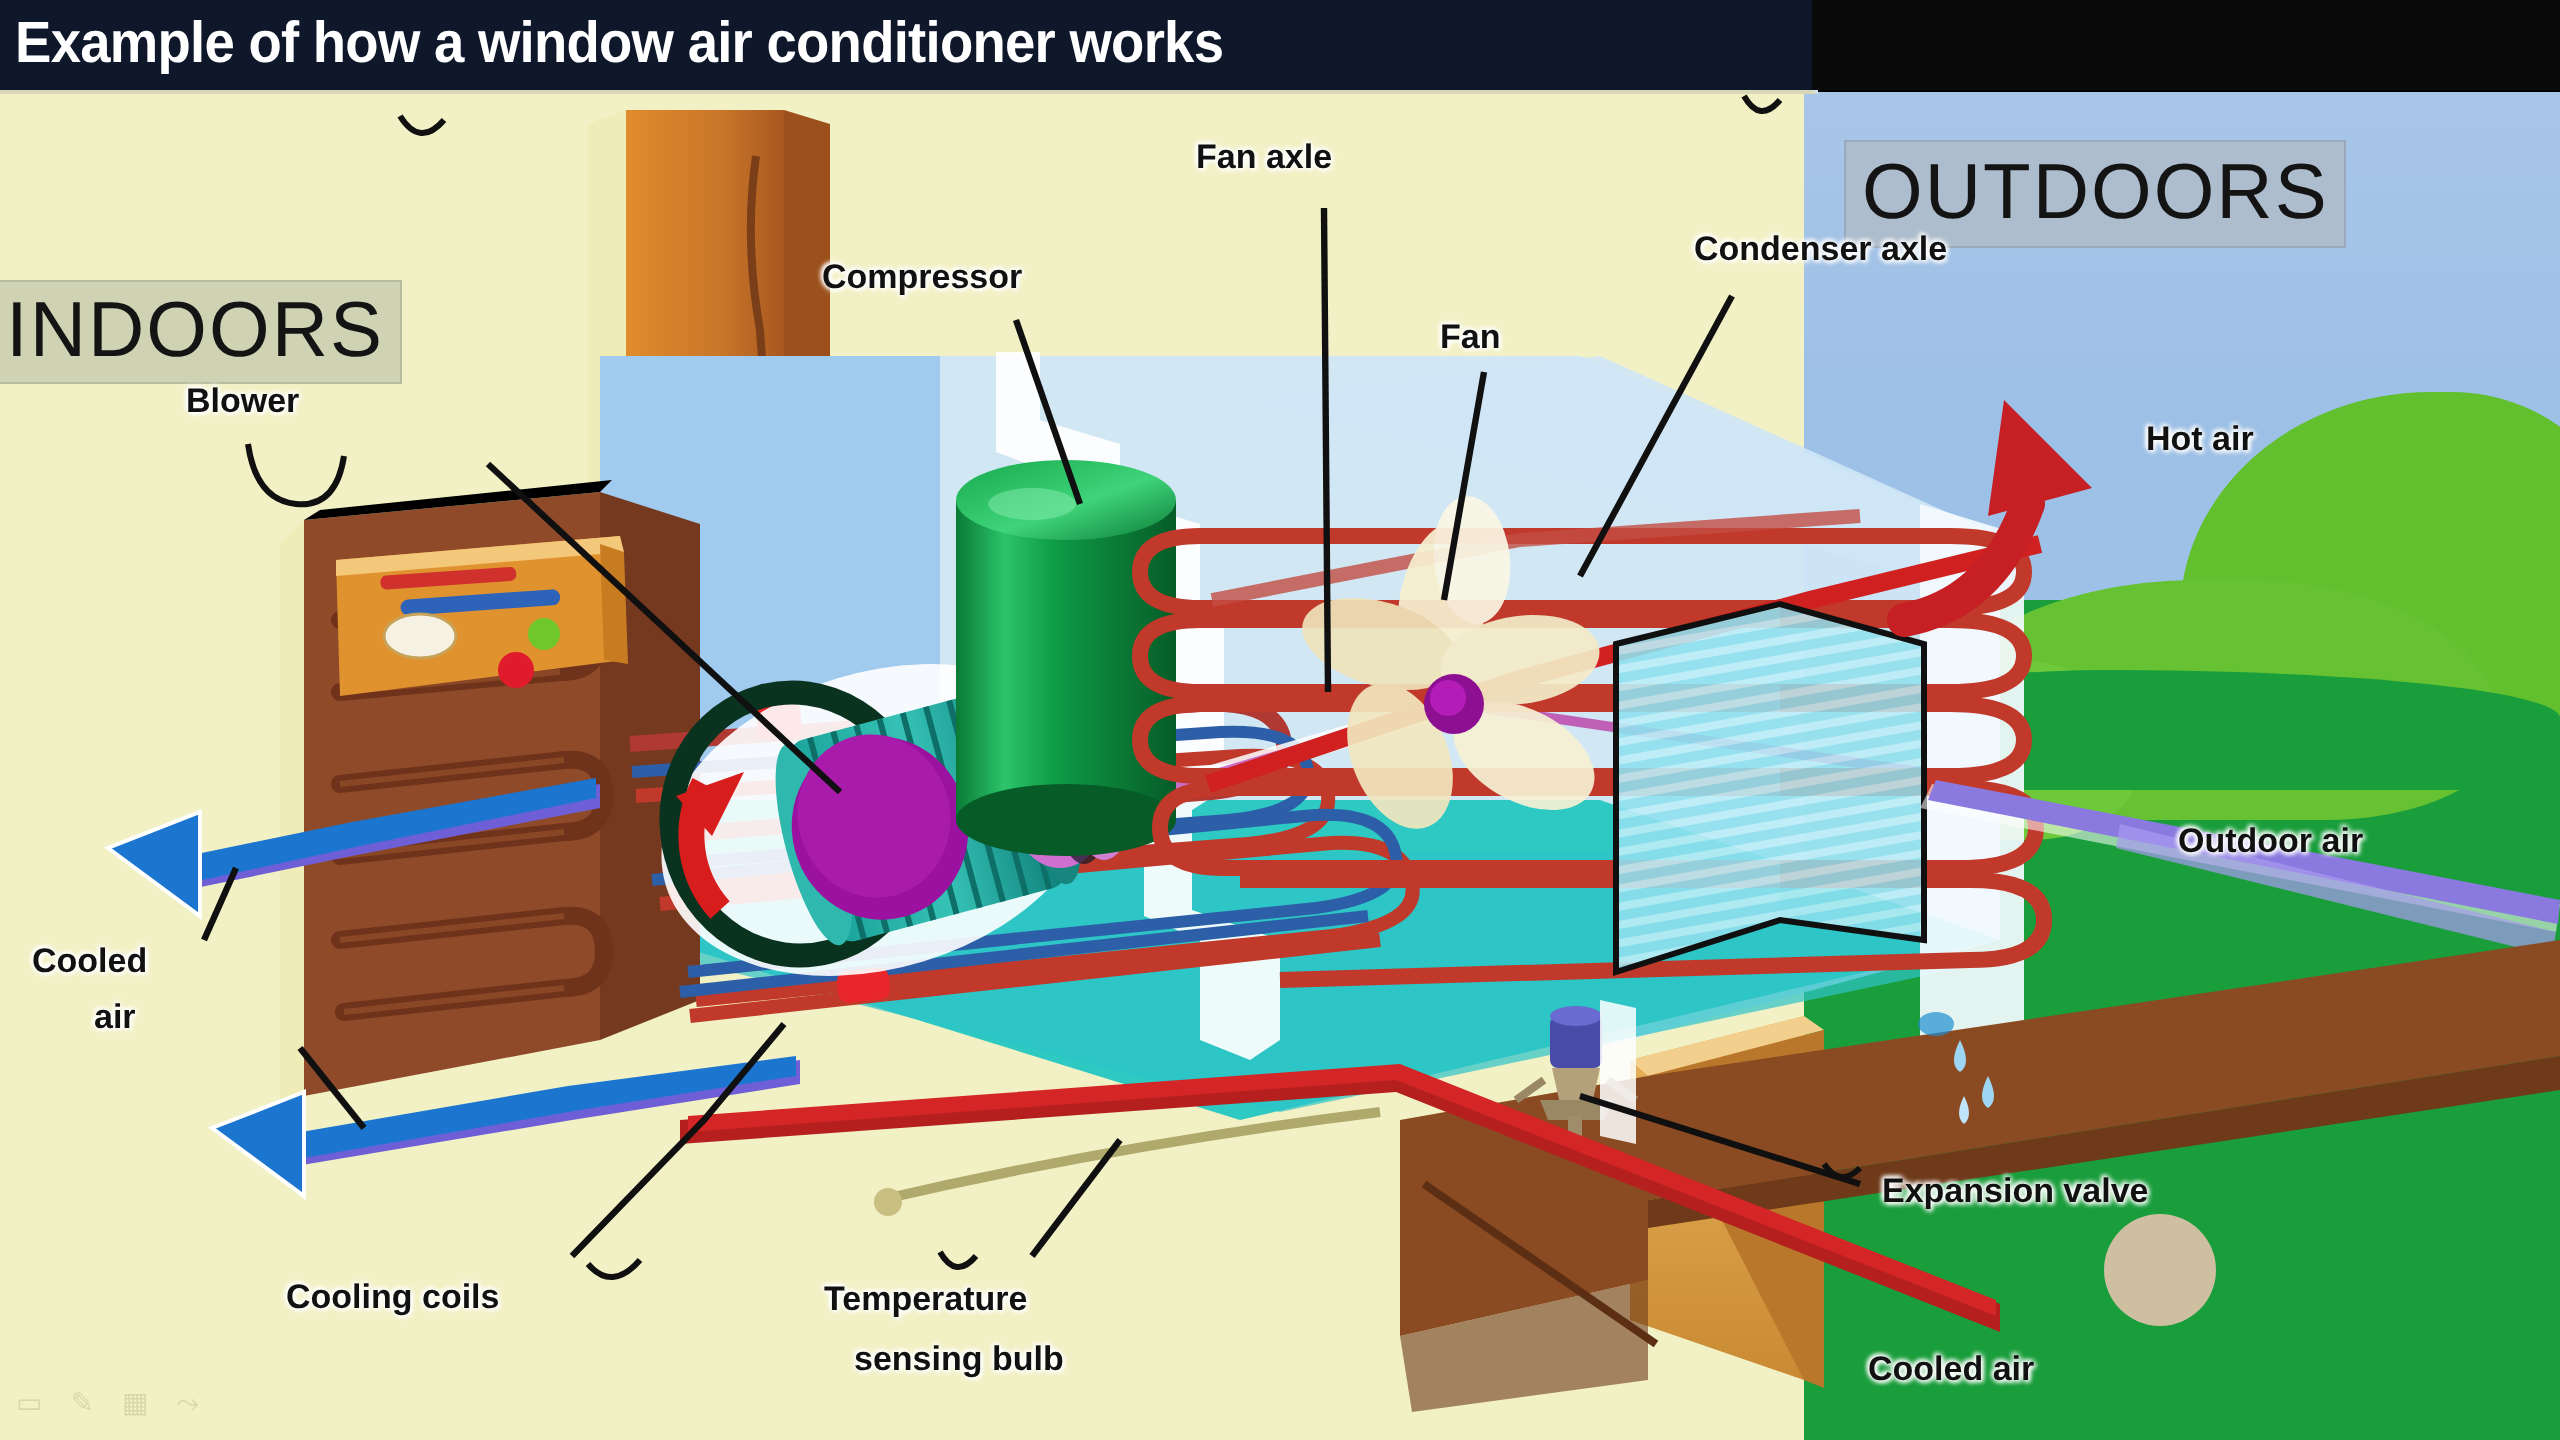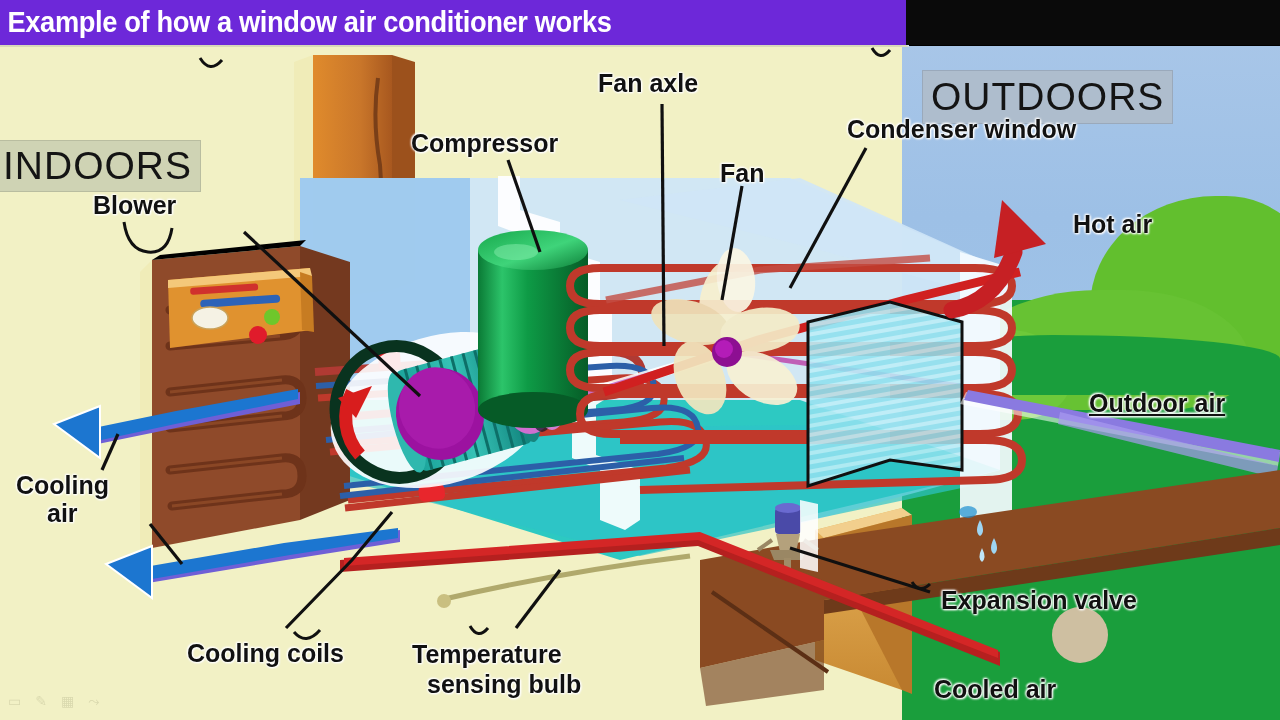--- a/index.html
+++ b/index.html
@@ -15,37 +15,37 @@
      border-radius:60% 45% 40% 55%/70% 60% 45% 40%;}
   .hill-b{position:absolute;left:960px;top:290px;width:290px;height:120px;background:#67c233;
      border-radius:55% 50% 35% 45%/75% 70% 40% 40%;}
   .hill-c{position:absolute;left:920px;top:330px;width:150px;height:90px;background:#6ec93a;
      border-radius:60% 45% 40% 55%/70% 60% 45% 40%;}
   .grass-edge{position:absolute;left:902px;top:335px;width:378px;height:60px;background:#1a9e3c;
      border-radius:40% 60% 0 0/60% 40% 0 0;}
 
   
   .titlebar{position:absolute;left:0;top:0;width:1280px;height:46px;background:#000;}
-  .title-box{position:absolute;left:0;top:0;width:906px;height:45px;background:#6d28d9;
+  .title-box{position:absolute;left:0;top:0;width:906px;height:45px;background:#0f172a;
      border-right:3px solid #cfe2f5;border-bottom:2px solid #d8d8b8;
      display:flex;align-items:center;}
   .title-text{color:#fff;font-size:29px;font-weight:bold;letter-spacing:-0.4px;
      padding-left:8px;white-space:nowrap;font-family:"Liberation Sans",sans-serif;
      transform:scaleX(0.94);transform-origin:left center;}
   .title-right{position:absolute;left:906px;top:0;width:374px;height:45px;background:#0a0a0a;}
 
   
   .zone-label{position:absolute;font-weight:normal;letter-spacing:1px;color:#141414;
      font-size:39px;display:flex;align-items:center;padding:0 8px;white-space:nowrap;
      font-family:"Liberation Sans",sans-serif;margin-top:40px;}
   #indoors-label{left:-6px;top:100px;height:50px;background:#cfd3b4;border:1px solid #b9bda0;}
   #outdoors-label{left:922px;top:30px;height:52px;background:#aebdcd;border:1px solid #9aa9bb;}
 
   
-  .lbl{position:absolute;color:#111;font-weight:bold;font-size:25px;line-height:1.05;
+  .lbl{position:absolute;color:#111;font-weight:bold;font-size:17px;line-height:1.05;
        white-space:nowrap;text-shadow:0 0 3px #fff,0 0 3px #fff,1px 1px 2px #fff,-1px -1px 2px #fff;
        font-family:"Liberation Sans",sans-serif;}
 
   
   svg.art{position:absolute;left:0;top:0;width:1280px;height:720px;}
 
   
   .wm{position:absolute;left:8px;top:690px;width:120px;height:22px;opacity:.18;
       display:flex;gap:14px;align-items:center;color:#6b6b45;font-size:14px;}
 </style>
@@ -347,26 +347,26 @@
   </div>
 
   <div class="zone-label" id="indoors-label">INDOORS</div>
   <div class="zone-label" id="outdoors-label">OUTDOORS</div>
 
   <div id="labels-layer">
       <div class="lbl" style="left: 93px; top: 192px;">Blower</div>
       <div class="lbl" style="left: 411px; top: 130px;">Compressor</div>
       <div class="lbl" style="left: 598px; top: 70px;">Fan axle</div>
       <div class="lbl" style="left: 720px; top: 160px;">Fan</div>
-      <div class="lbl" style="left: 847px; top: 116px;">Condenser window</div>
+      <div class="lbl" style="left: 847px; top: 116px;">Condenser axle</div>
       <div class="lbl" style="left: 1073px; top: 211px;">Hot air</div>
-      <div class="lbl" style="left: 1089px; top: 390px; text-decoration: underline;">Outdoor air</div>
-      <div class="lbl" style="left: 16px; top: 472px;">Cooling</div>
+      <div class="lbl" style="left: 1089px; top: 412px;">Outdoor air</div>
+      <div class="lbl" style="left: 16px; top: 472px;">Cooled</div>
       <div class="lbl" style="left: 47px; top: 500px;">air</div>
-      <div class="lbl" style="left: 143px; top: 640px; margin-left: 44px;">Cooling coils</div>
+      <div class="lbl" style="left: 143px; top: 640px;">Cooling coils</div>
       <div class="lbl" style="left: 412px; top: 641px;">Temperature</div>
       <div class="lbl" style="left: 427px; top: 671px;">sensing bulb</div>
       <div class="lbl" style="left: 941px; top: 587px;">Expansion valve</div>
       <div class="lbl" style="left: 934px; top: 676px;">Cooled air</div>
     </div>
 
   <div class="wm">
     <span>▭</span>
     <span>✎</span>
     <span>▦</span>

